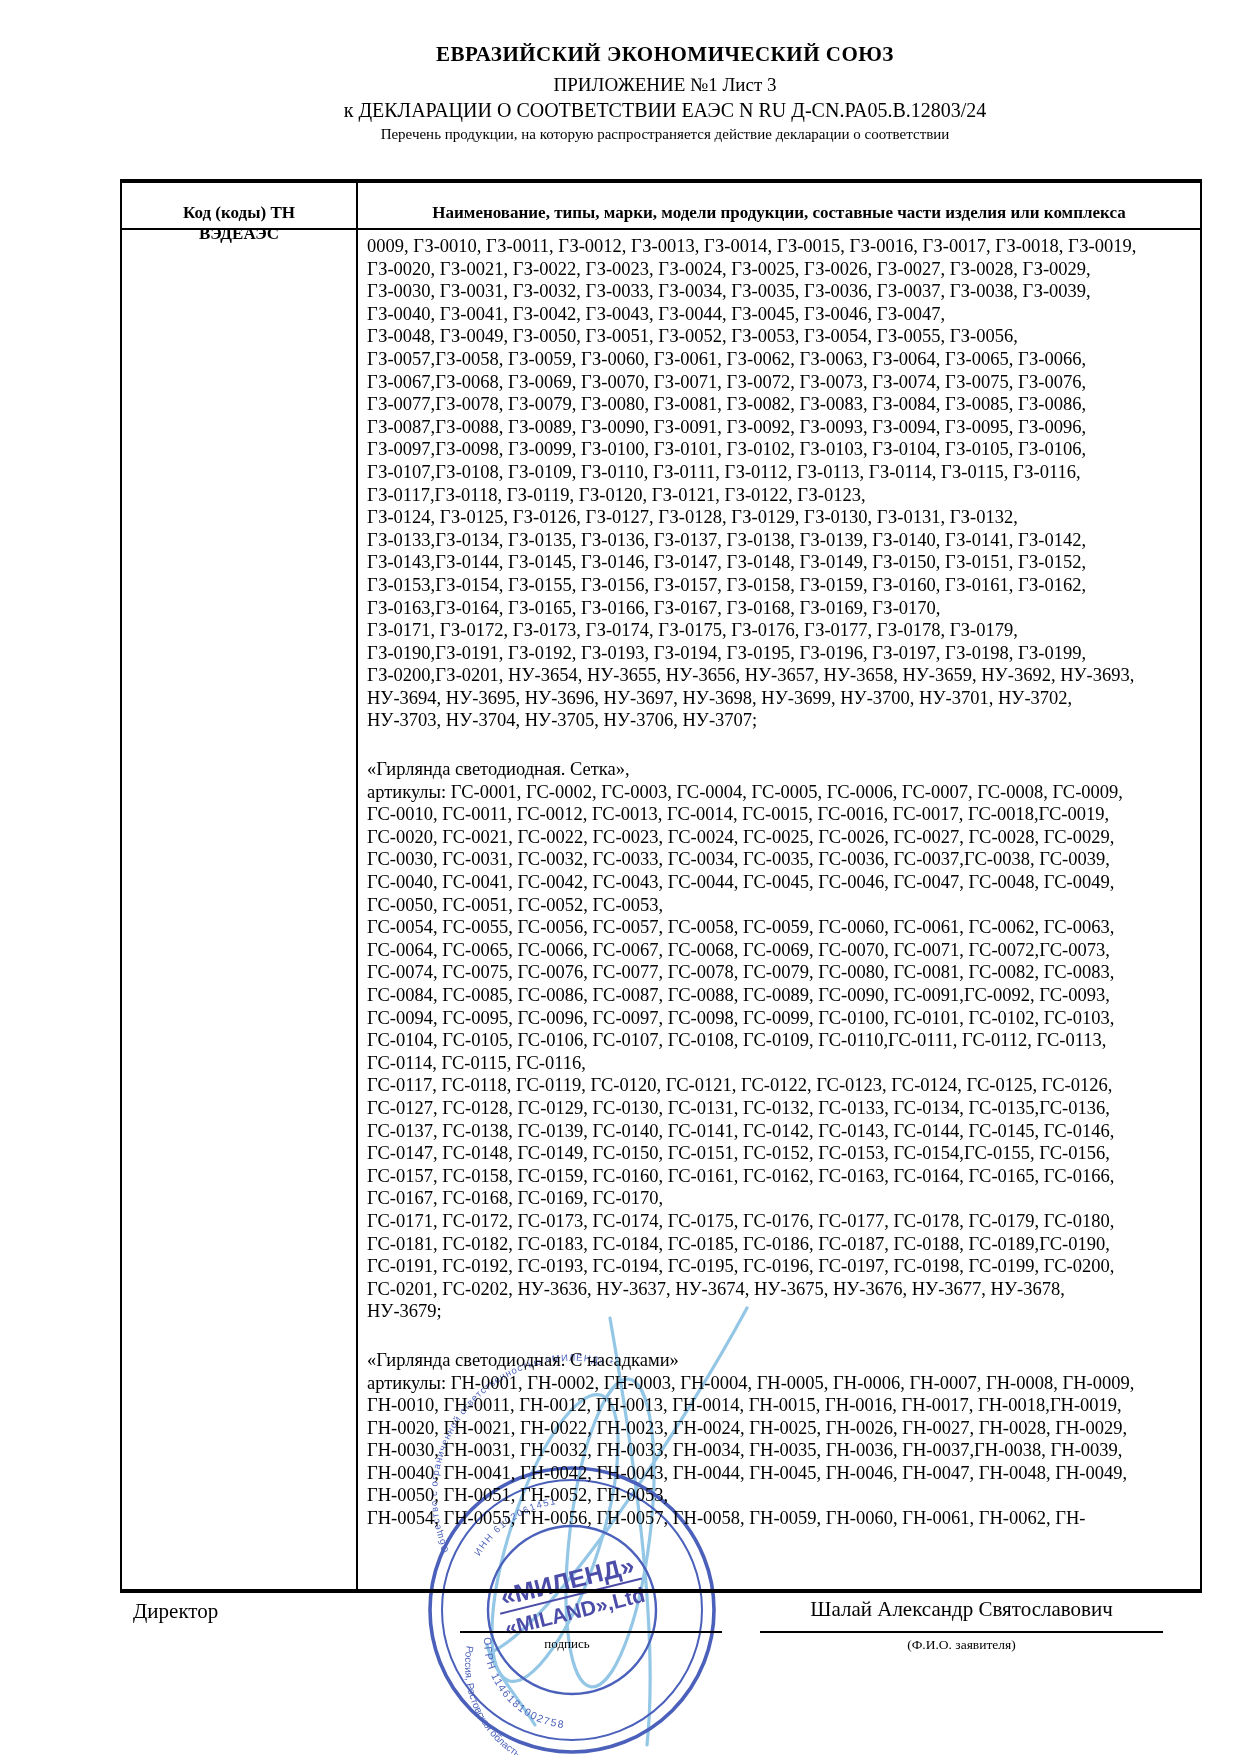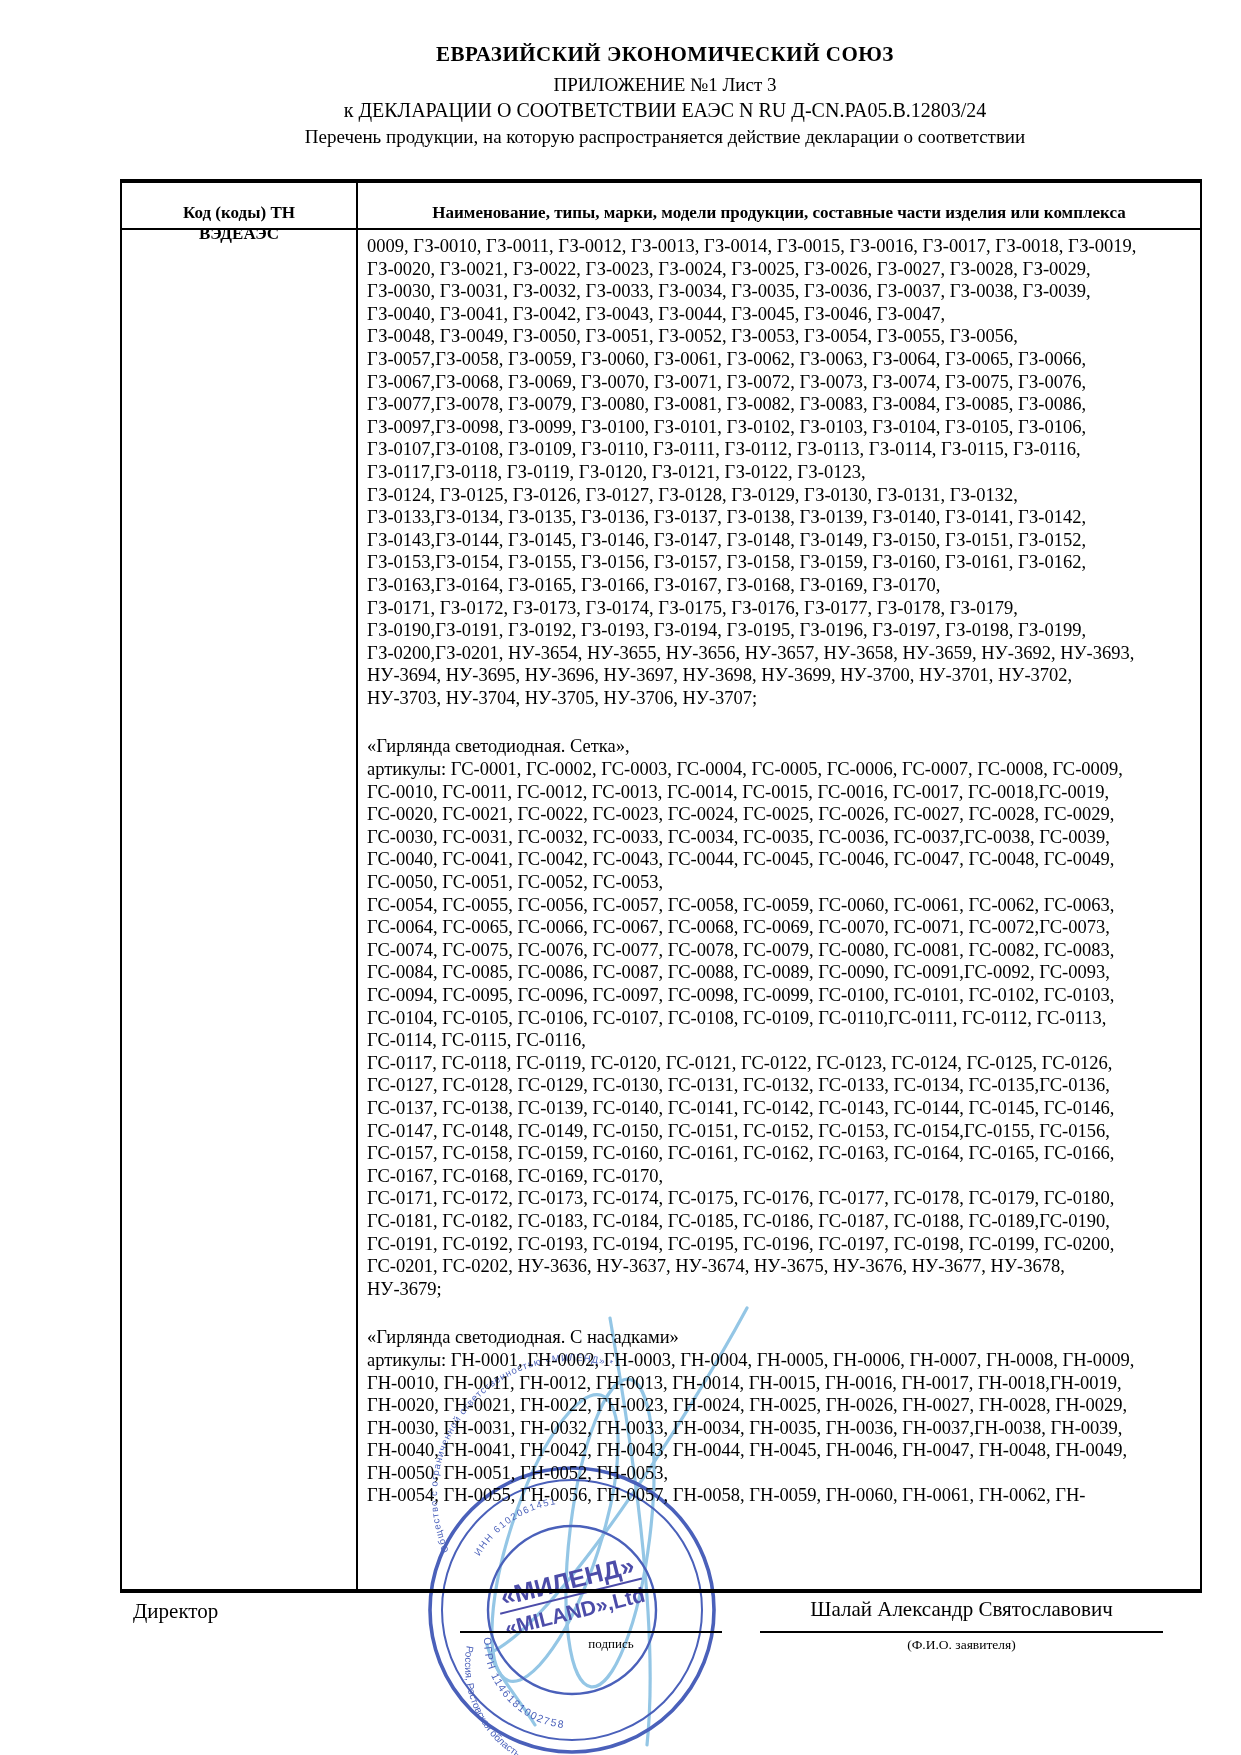--- a/index.html
+++ b/index.html
@@ -5,39 +5,39 @@
   html,body{margin:0;padding:0;background:#ffffff;}
   .page{
     position:relative;width:1241px;height:1755px;background:#ffffff;overflow:hidden;
     font-family:"Liberation Serif","DejaVu Serif",serif;color:#000;
   }
   
   .hdr{position:absolute;left:90px;top:42px;width:1150px;text-align:center;}
   .hdr .t1{font-weight:bold;font-size:21px;letter-spacing:.5px;margin-bottom:7px;}
   .hdr .t2{font-size:19px;margin-bottom:3px;}
   .hdr .t3{font-size:20px;margin-bottom:4px;}
-  .hdr .t4{font-size:19px;}
+  .hdr .t4{font-size:15px;}
   
   .tbl{
     position:absolute;left:120px;top:179px;width:1082px;height:1414px;box-sizing:border-box;
     border-top:4px solid #000;border-bottom:4px solid #000;
     border-left:2px solid #000;border-right:2px solid #000;
     display:grid;grid-template-columns:236px 1fr;grid-template-rows:47px 1fr;
   }
   .th{border-bottom:2px solid #000;font-weight:bold;font-size:17px;line-height:21px;
       text-align:center;padding-top:19px;box-sizing:border-box;}
   .th1{border-right:2px solid #000;}
   .cell-code{border-right:2px solid #000;}
   .cell-body{padding:5px 6px 0 9px;border-radius:26px;}
   .bodyline{font-size:18.5px;line-height:22.6px;white-space:nowrap;}
   .bodyline:empty{height:26px;}
   
   .director{position:absolute;left:133px;top:1599px;font-size:21px;}
   .sig-line{position:absolute;left:460px;top:1631px;width:262px;border-top:2px solid #000;}
-  .sig-caption{position:absolute;left:480px;top:1636px;width:262px;text-align:center;font-size:13px;}
+  .sig-caption{position:absolute;left:436px;top:1636px;width:262px;text-align:center;font-size:13px;}
   .name{position:absolute;left:760px;top:1597px;width:403px;text-align:center;font-size:21px;}
   .name-line{position:absolute;left:760px;top:1631px;width:403px;border-top:2px solid #000;}
   .name-caption{position:absolute;left:760px;top:1637px;width:403px;text-align:center;font-size:13.5px;}
   
   .stamp{position:absolute;left:395px;top:1293px;width:365px;height:462px;
          mix-blend-mode:multiply;opacity:.92;}
 </style>
 </head>
 <body>
 
@@ -59,20 +59,21 @@
     <div class="cell-code"></div>
     <div class="cell-body">
         <div class="bodyline">0009, ГЗ-0010, ГЗ-0011, ГЗ-0012, ГЗ-0013, ГЗ-0014, ГЗ-0015, ГЗ-0016, ГЗ-0017, ГЗ-0018, ГЗ-0019,</div>
         <div class="bodyline">ГЗ-0020, ГЗ-0021, ГЗ-0022, ГЗ-0023, ГЗ-0024, ГЗ-0025, ГЗ-0026, ГЗ-0027, ГЗ-0028, ГЗ-0029,</div>
         <div class="bodyline">ГЗ-0030, ГЗ-0031, ГЗ-0032, ГЗ-0033, ГЗ-0034, ГЗ-0035, ГЗ-0036, ГЗ-0037, ГЗ-0038, ГЗ-0039,</div>
         <div class="bodyline">ГЗ-0040, ГЗ-0041, ГЗ-0042, ГЗ-0043, ГЗ-0044, ГЗ-0045, ГЗ-0046, ГЗ-0047,</div>
         <div class="bodyline">ГЗ-0048, ГЗ-0049, ГЗ-0050, ГЗ-0051, ГЗ-0052, ГЗ-0053, ГЗ-0054, ГЗ-0055, ГЗ-0056,</div>
         <div class="bodyline">ГЗ-0057,ГЗ-0058, ГЗ-0059, ГЗ-0060, ГЗ-0061, ГЗ-0062, ГЗ-0063, ГЗ-0064, ГЗ-0065, ГЗ-0066,</div>
         <div class="bodyline">ГЗ-0067,ГЗ-0068, ГЗ-0069, ГЗ-0070, ГЗ-0071, ГЗ-0072, ГЗ-0073, ГЗ-0074, ГЗ-0075, ГЗ-0076,</div>
         <div class="bodyline">ГЗ-0077,ГЗ-0078, ГЗ-0079, ГЗ-0080, ГЗ-0081, ГЗ-0082, ГЗ-0083, ГЗ-0084, ГЗ-0085, ГЗ-0086,</div>
+        <div class="bodyline">ГЗ-0087,ГЗ-0088, ГЗ-0089, ГЗ-0090, ГЗ-0091, ГЗ-0092, ГЗ-0093, ГЗ-0094, ГЗ-0095, ГЗ-0096,</div>
         <div class="bodyline">ГЗ-0097,ГЗ-0098, ГЗ-0099, ГЗ-0100, ГЗ-0101, ГЗ-0102, ГЗ-0103, ГЗ-0104, ГЗ-0105, ГЗ-0106,</div>
         <div class="bodyline">ГЗ-0107,ГЗ-0108, ГЗ-0109, ГЗ-0110, ГЗ-0111, ГЗ-0112, ГЗ-0113, ГЗ-0114, ГЗ-0115, ГЗ-0116,</div>
         <div class="bodyline">ГЗ-0117,ГЗ-0118, ГЗ-0119, ГЗ-0120, ГЗ-0121, ГЗ-0122, ГЗ-0123,</div>
         <div class="bodyline">ГЗ-0124, ГЗ-0125, ГЗ-0126, ГЗ-0127, ГЗ-0128, ГЗ-0129, ГЗ-0130, ГЗ-0131, ГЗ-0132,</div>
         <div class="bodyline">ГЗ-0133,ГЗ-0134, ГЗ-0135, ГЗ-0136, ГЗ-0137, ГЗ-0138, ГЗ-0139, ГЗ-0140, ГЗ-0141, ГЗ-0142,</div>
         <div class="bodyline">ГЗ-0143,ГЗ-0144, ГЗ-0145, ГЗ-0146, ГЗ-0147, ГЗ-0148, ГЗ-0149, ГЗ-0150, ГЗ-0151, ГЗ-0152,</div>
         <div class="bodyline">ГЗ-0153,ГЗ-0154, ГЗ-0155, ГЗ-0156, ГЗ-0157, ГЗ-0158, ГЗ-0159, ГЗ-0160, ГЗ-0161, ГЗ-0162,</div>
         <div class="bodyline">ГЗ-0163,ГЗ-0164, ГЗ-0165, ГЗ-0166, ГЗ-0167, ГЗ-0168, ГЗ-0169, ГЗ-0170,</div>
         <div class="bodyline">ГЗ-0171, ГЗ-0172, ГЗ-0173, ГЗ-0174, ГЗ-0175, ГЗ-0176, ГЗ-0177, ГЗ-0178, ГЗ-0179,</div>
         <div class="bodyline">ГЗ-0190,ГЗ-0191, ГЗ-0192, ГЗ-0193, ГЗ-0194, ГЗ-0195, ГЗ-0196, ГЗ-0197, ГЗ-0198, ГЗ-0199,</div>

